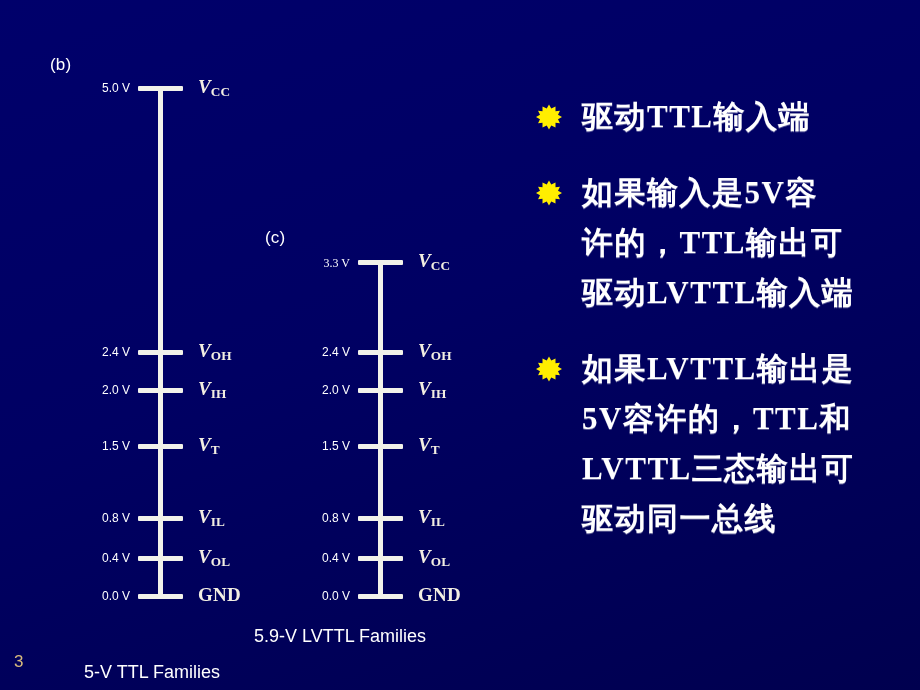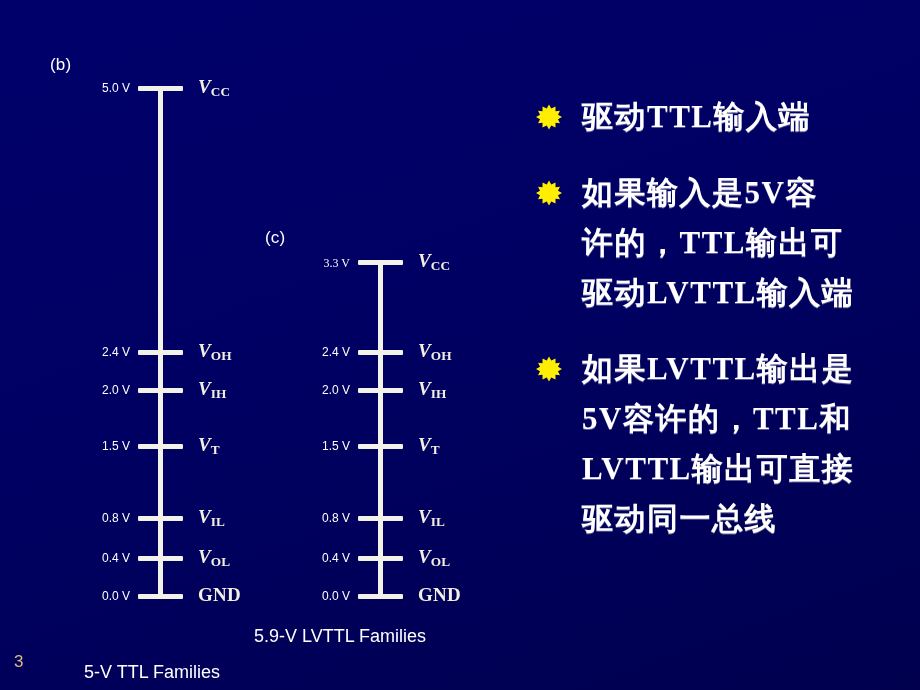--- a/index.html
+++ b/index.html
@@ -200,21 +200,21 @@
 
     <div class="bullet">
       <span class="star">
         <svg viewBox="0 0 24 24" width="26" height="26" aria-hidden="true">
           <polygon fill="#ffee00" points="12,0.5 14.1,4.2 18,2.4 18,6.6 22.1,6.3 20.3,10 24,12 20.3,14 22.1,17.7 18,17.4 18,21.6 14.1,19.8 12,23.5 9.9,19.8 6,21.6 6,17.4 1.9,17.7 3.7,14 0,12 3.7,10 1.9,6.3 6,6.6 6,2.4 9.9,4.2"></polygon>
         </svg>
       </span>
       <div class="btext">
         <div>如果LVTTL输出是</div>
         <div>5V容许的，TTL和</div>
-        <div>LVTTL输出可直接</div>
+        <div>LVTTL三态输出可</div>
         <div>驱动同一总线</div>
       </div>
     </div>
 
   </div>
 
   <div id="pagenum">3</div>
 
 </div>
 

